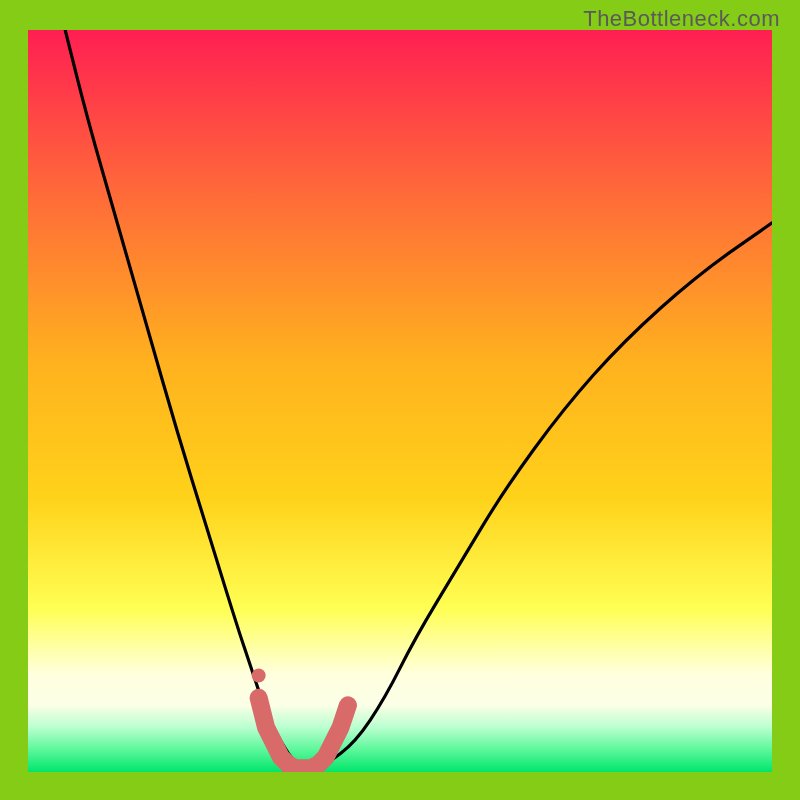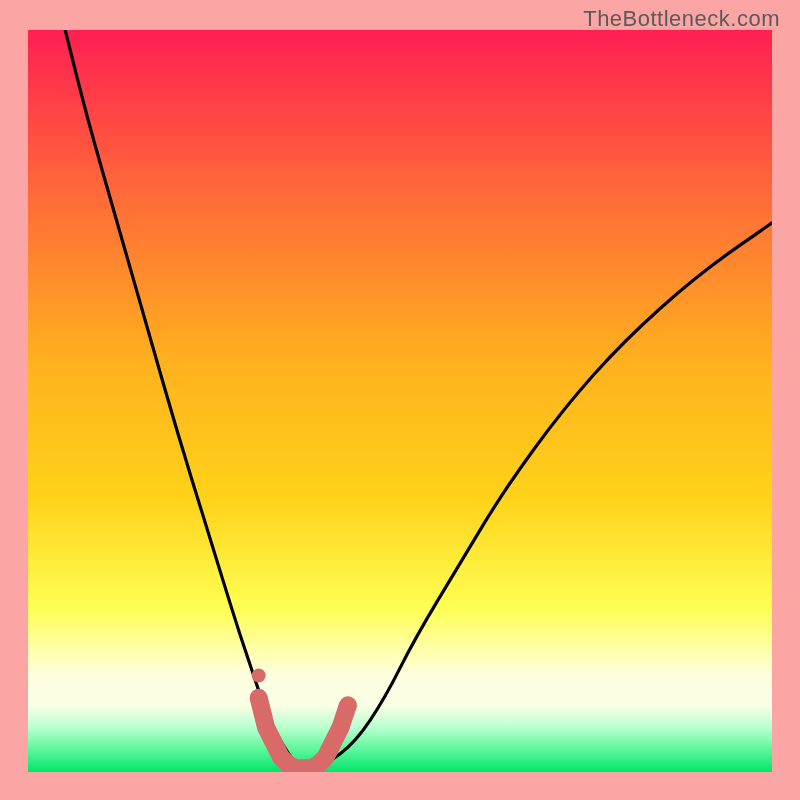--- a/index.html
+++ b/index.html
@@ -10,21 +10,21 @@
     background: #000;
     font-family: Arial, Helvetica, sans-serif;
     overflow: hidden;
   }
   .frame {
     position: absolute;
     left: 0;
     top: 0;
     width: 800px;
     height: 800px;
-    background: #fca5a5;
+    background: #84cc16;
   }
   .watermark {
     position: absolute;
     top: 6px;
     right: 20px;
     color: #5a5a5a;
     font-size: 22px;
     font-weight: 500;
     letter-spacing: 0.5px;
     z-index: 50;

